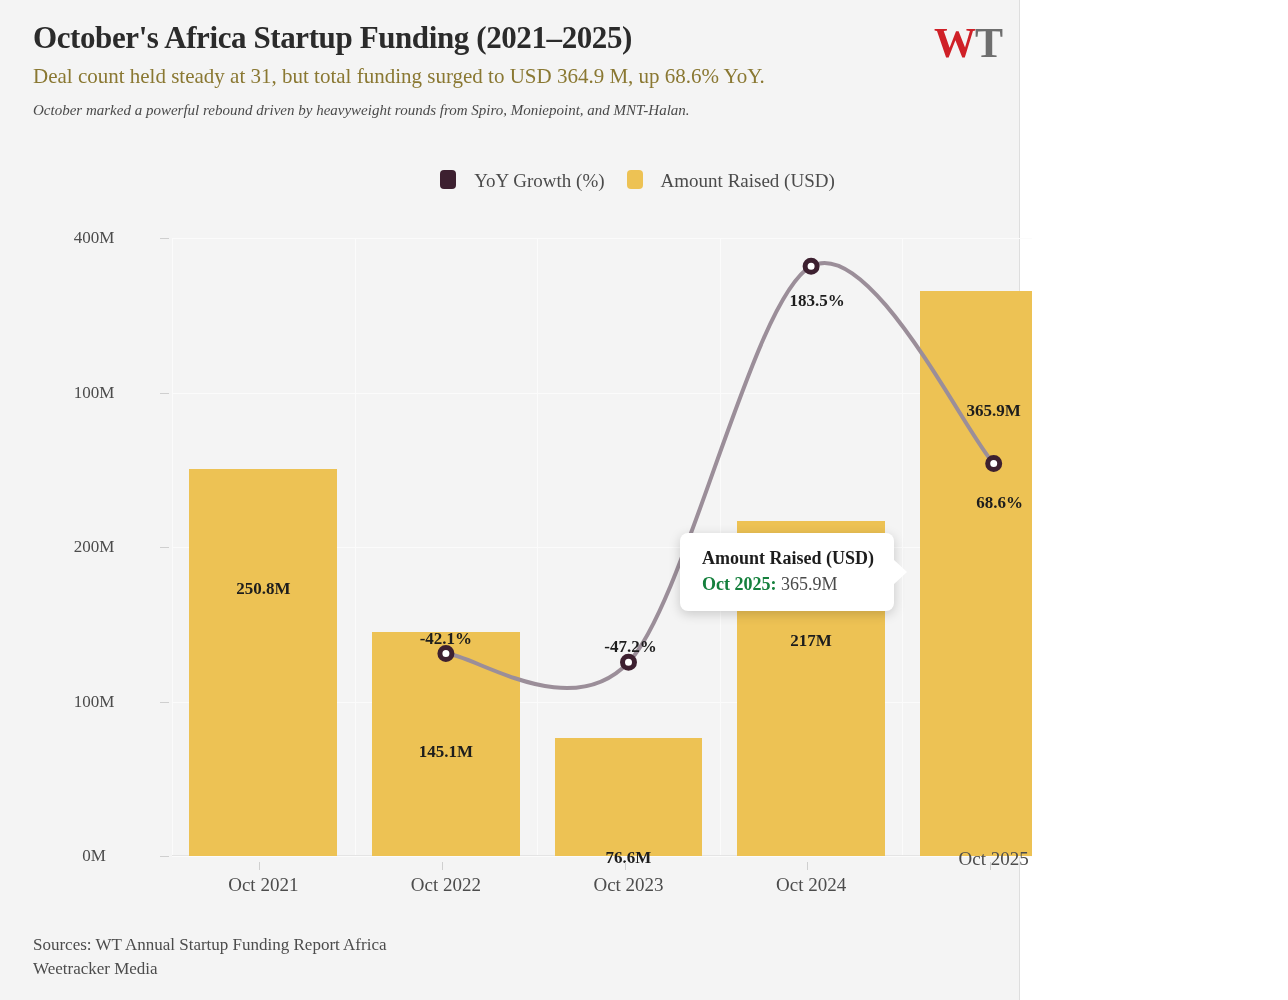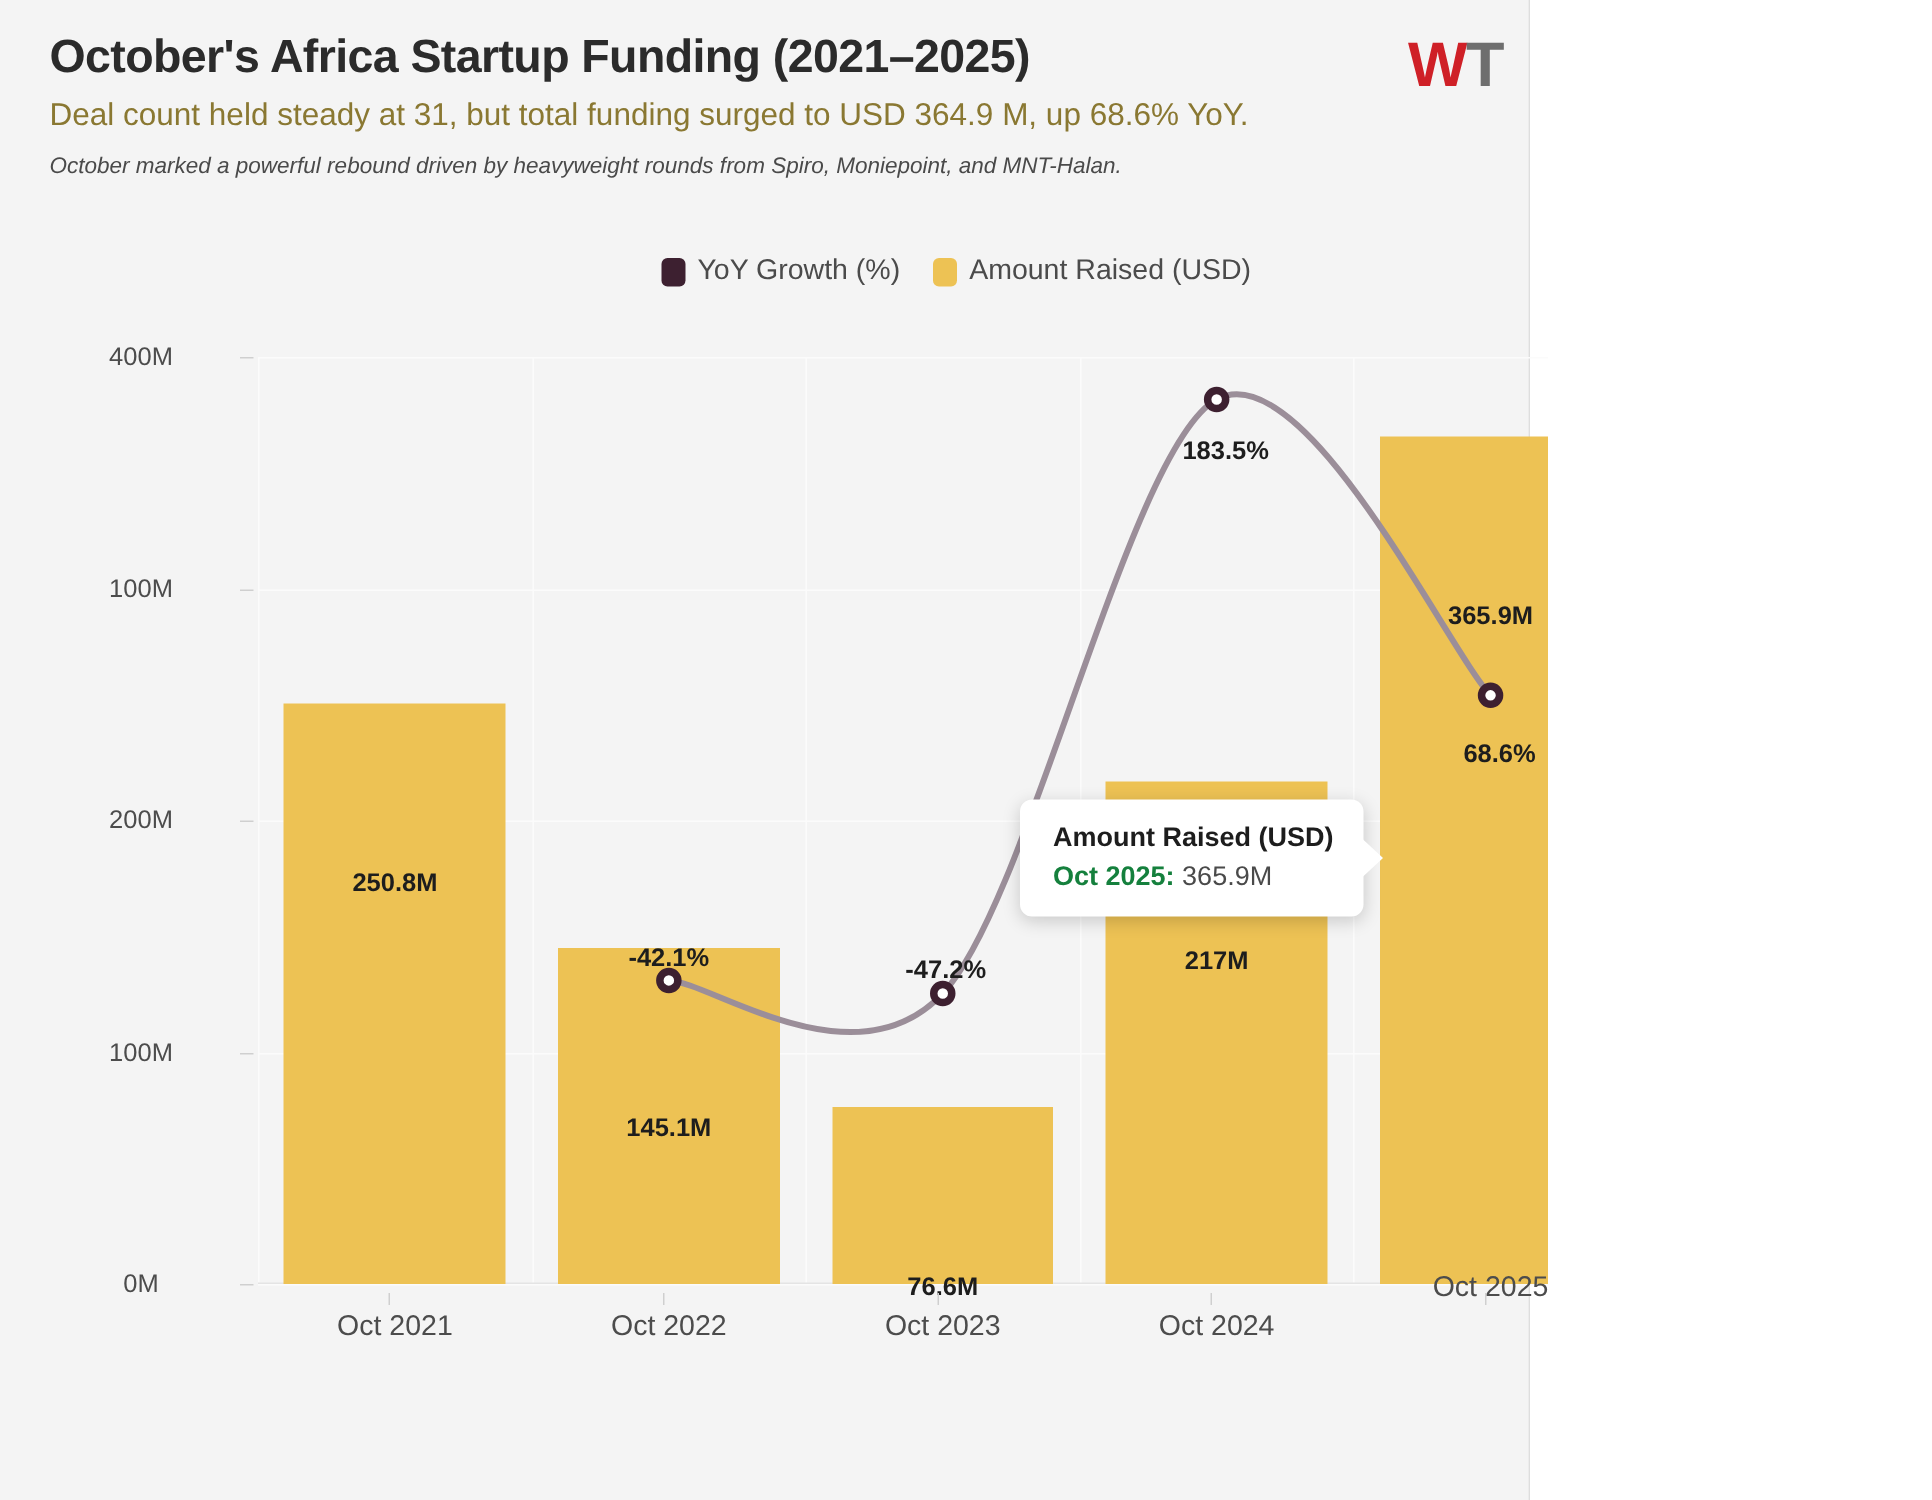--- a/index.html
+++ b/index.html
@@ -9,20 +9,21 @@
   }
   body {
     font-family: "Liberation Sans", sans-serif;
   }
   #canvas {
     position: relative;
     width: 1032px;
     height: 1000px;
     background: #f4f4f4;
     overflow: hidden;
+    font-family: Liberation Serif, serif;
   }
   
   .edge-strip {
     position: absolute;
     top: 0;
     right: 0;
     width: 13px;
     height: 1000px;
     background: #ffffff;
     border-left: 1px solid #dedede;
@@ -77,22 +78,22 @@
     top: 170px;
     left: 0;
     width: 1275px;
     display: flex;
     justify-content: center;
     align-items: center;
     gap: 22px;
   }
   .legend-item {
     display: flex;
-    align-items: center;
-    gap: 8px;
+    align-items: flex-start;
+    gap: 18px;
   }
   .legend-swatch {
     width: 16px;
     height: 19px;
     border-radius: 4px;
   }
   .legend-label {
     font-size: 19px;
     color: #4b4b4b;
   }
@@ -339,14 +340,18 @@
     <div class="tooltip" id="tooltip" style="left: 508px; top: 295px;">
       <div class="tooltip-title">Amount Raised (USD)</div>
       <div class="tooltip-row">
         <b>Oct 2025:</b>
         <span>365.9M</span>
       </div>
       <div class="tooltip-arrow"></div>
     </div>
   </div>
 
+  <div class="footer">
+    <div>Sources: WT Annual Startup Funding Report Africa</div>
+    <div>Weetracker Media</div>
+  </div>
 
 </div>
 
 </body></html>

